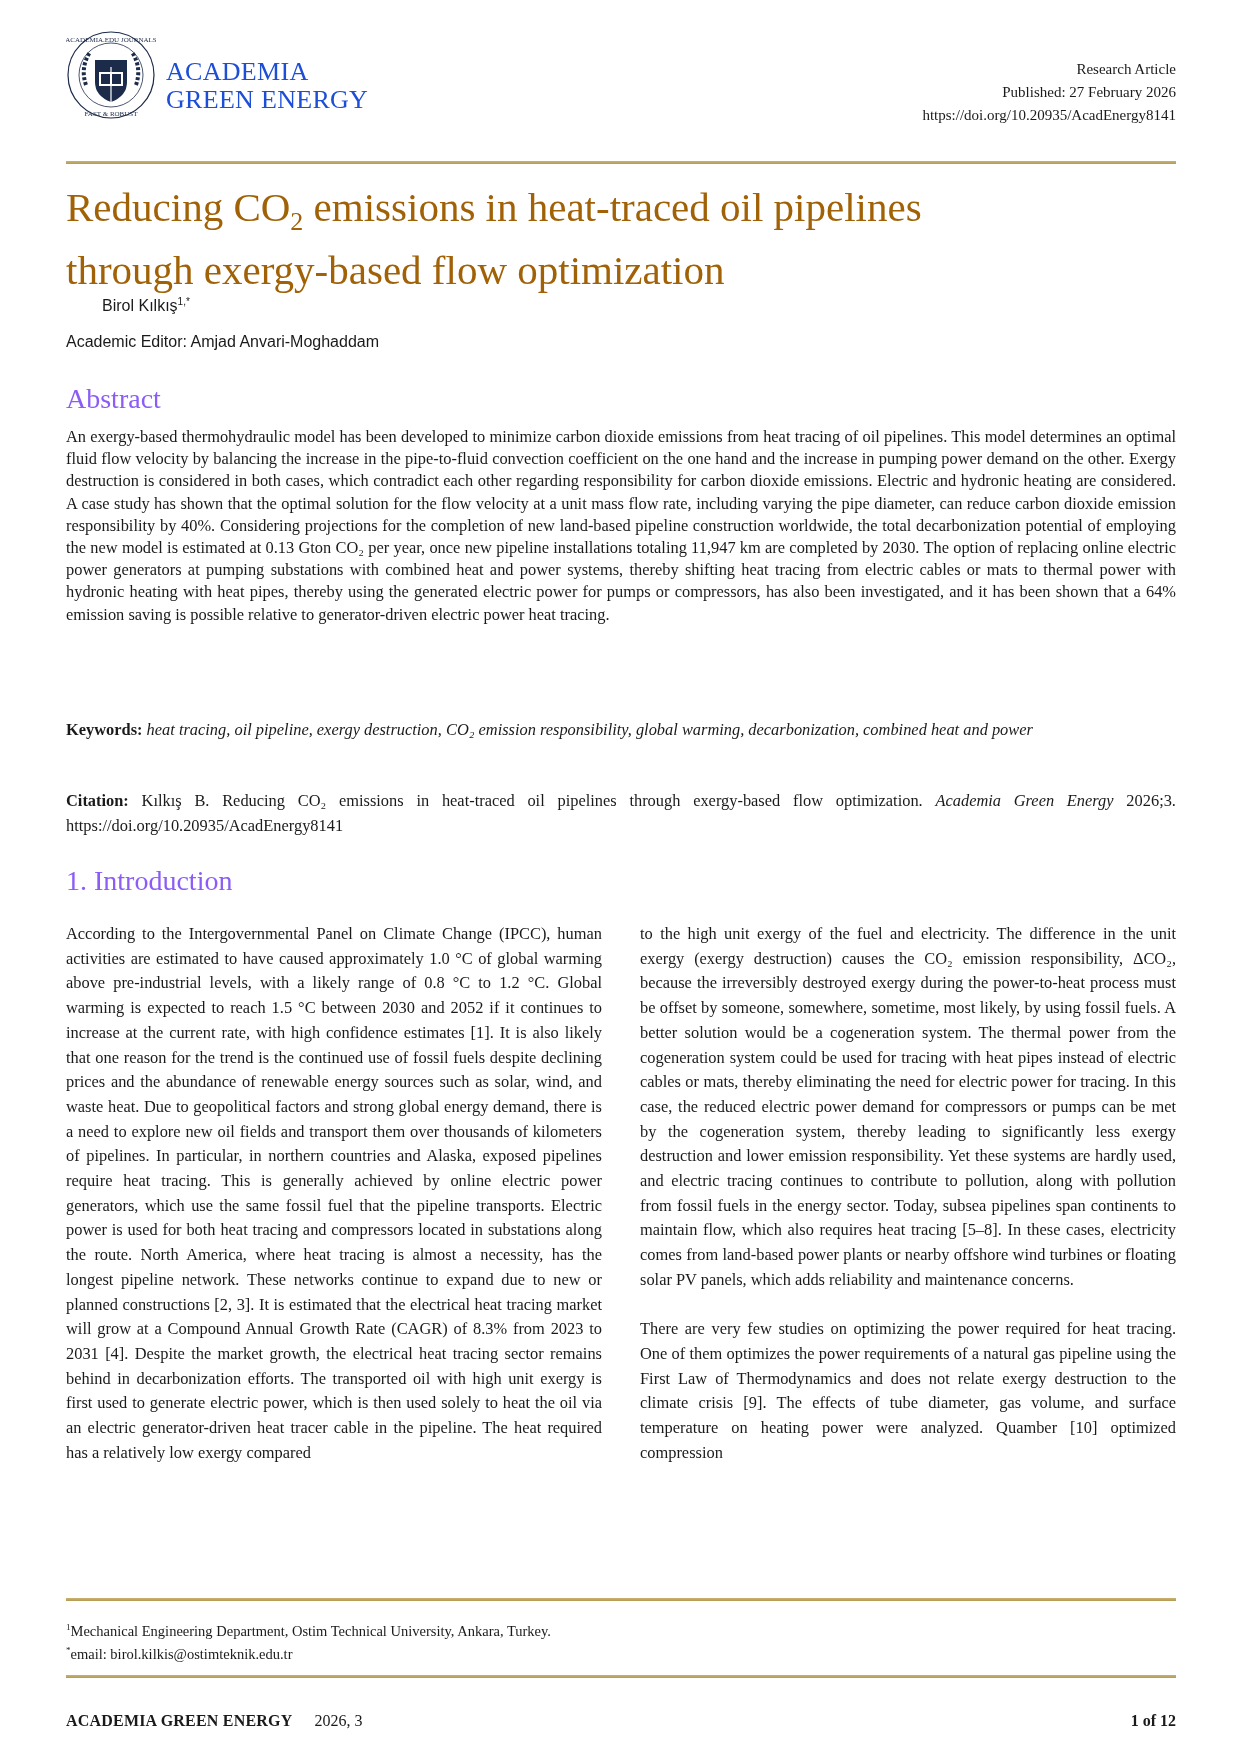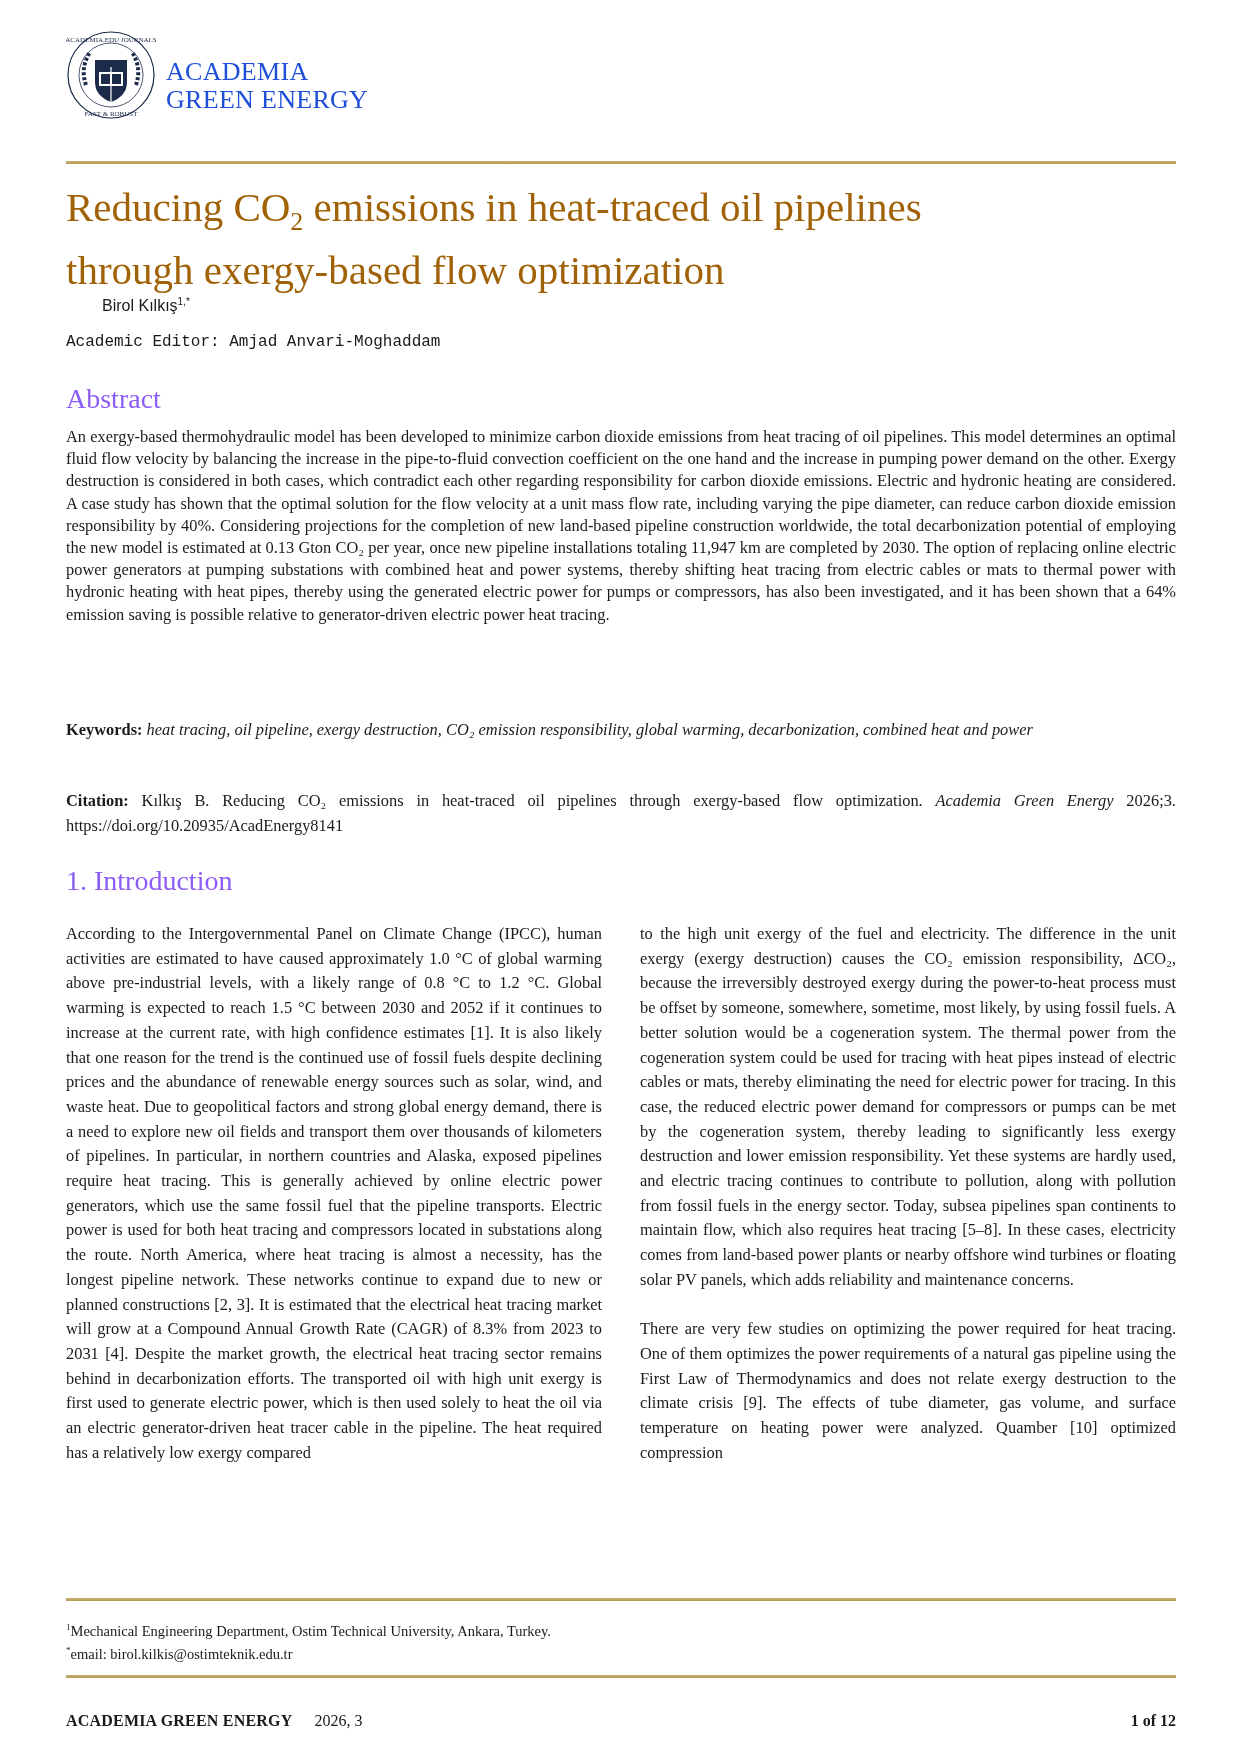--- a/index.html
+++ b/index.html
@@ -16,21 +16,21 @@
   .meta { position: absolute; right: 0; top: 28px; text-align: right; font-size: 13.5px; line-height: 23px;
           font-family: "Liberation Serif", serif; font-size: 15px; }
   .rule { position: absolute; left: 0; width: 1110px; height: 3px;
           background: linear-gradient(#c9b271, #b39a55); }
 
   h1 { position: absolute; top: 183px; left: 0; margin: 0; width: 1110px;
        font-family: "Liberation Serif", serif; font-weight: normal; font-size: 41px; line-height: 49px; color: #a16207; }
   h1 sub { font-size: 26px; }
   .author { position: absolute; top: 296px; left: 0; font-family: Liberation Sans, sans-serif; font-size: 16px; margin-left: 36px; }
   .author sup { font-size: 10px; }
-  .editor { position: absolute; top: 333px; left: 0; font-family: Liberation Mono, monospace; font-size: 16px; }
+  .editor { position: absolute; top: 333px; left: 0; font-family: Liberation Sans, sans-serif; font-size: 16px; }
 
   h2 { margin: 0; font-weight: normal; font-family: "Liberation Serif", serif; color: #8b5cf6; font-size: 28px; }
   .abs-h { position: absolute; top: 383px; left: 0; }
   .abstract { position: absolute; top: 426px; left: 0; width: 1110px; text-align: justify;
               font-family: "Liberation Serif", serif; font-size: 16.4px; line-height: 22.2px; }
   .kw { position: absolute; top: 717px; left: 0; width: 1110px; text-align: justify;
         font-family: "Liberation Serif", serif; font-size: 16.4px; line-height: 25px; }
   .cit { position: absolute; top: 788px; left: 0; width: 1110px; text-align: justify;
          font-family: "Liberation Serif", serif; font-size: 16.4px; line-height: 25px; }
   .intro-h { position: absolute; top: 865px; left: 0; }
@@ -64,20 +64,25 @@
       <rect x="33" y="42" width="24" height="14" fill="#fff"></rect>
       <rect x="35" y="44" width="9" height="10" fill="#1c2b4a"></rect>
       <rect x="46" y="44" width="9" height="10" fill="#1c2b4a"></rect>
       <line x1="45" y1="37" x2="45" y2="72" stroke="#fff" stroke-width="1.2"></line>
       <text x="45" y="12" font-size="7" text-anchor="middle" fill="#1c2b4a" font-family="Liberation Serif, serif">ACADEMIA.EDU JOURNALS</text>
       <text x="45" y="86" font-size="7" text-anchor="middle" fill="#1c2b4a" font-family="Liberation Serif, serif">FAST &amp; ROBUST</text>
     </svg>
     <div class="brand">
       <div>ACADEMIA</div>
       <div>GREEN ENERGY</div>
+    </div>
+    <div class="meta">
+      <div>Research Article</div>
+      <div>Published: 27 February 2026</div>
+      <div>https://doi.org/10.20935/AcadEnergy8141</div>
     </div>
   </div>
 
   <div class="rule" style="top:161px"></div>
 
   <h1>
     <span>Reducing CO</span><sub>2</sub><span> emissions in heat-traced oil pipelines</span><br>
     <span>through exergy-based flow optimization</span>
   </h1>
 

